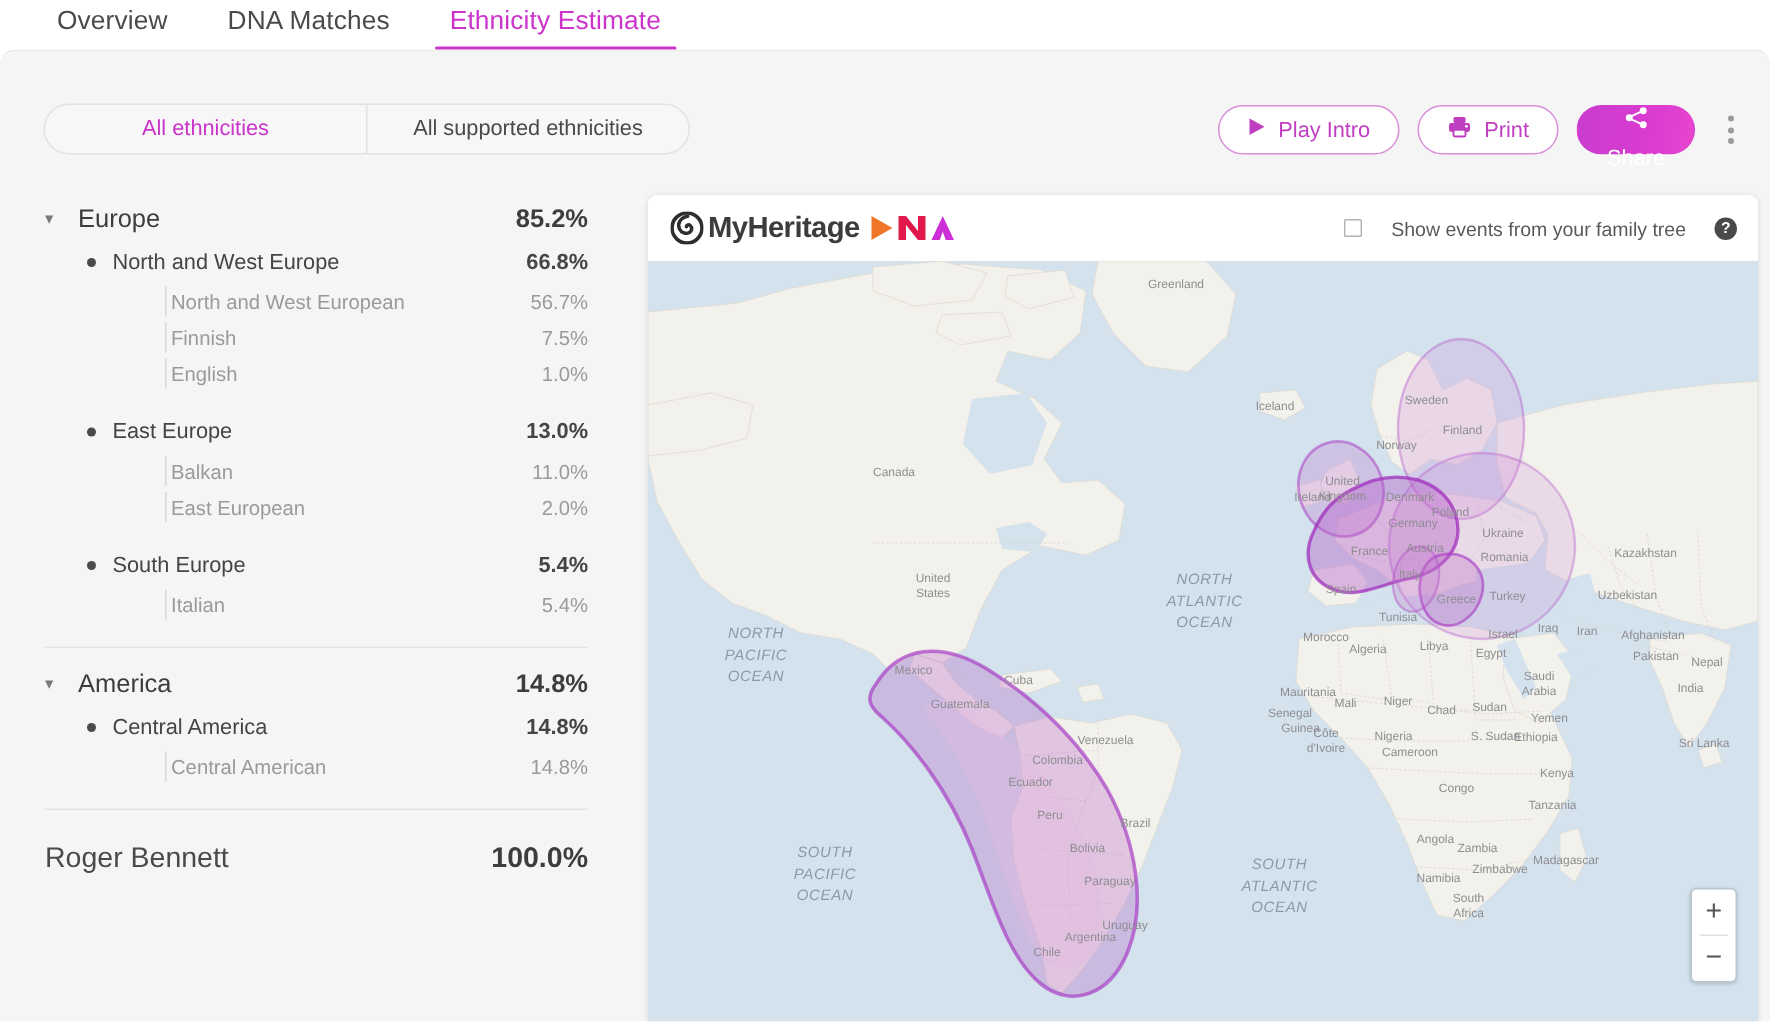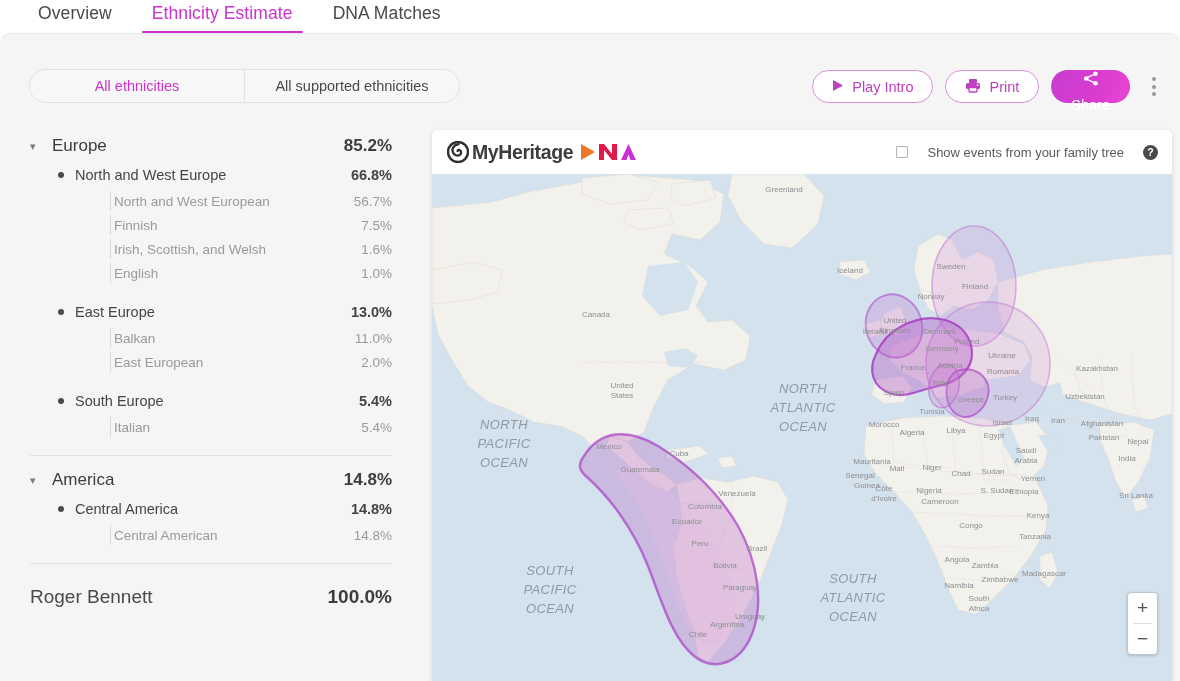--- a/index.html
+++ b/index.html
@@ -137,21 +137,21 @@
   .helpi {
     width: 15px; height: 15px; border-radius: 50%; background: #4a4a4a;
     color: #fff; font-size: 10.5px; font-weight: bold; display: flex;
     align-items: center; justify-content: center; cursor: pointer; flex: none;
   }
 
   .mapview { position: relative; width: 740px; height: 507px; background: #d3e2ec; overflow: hidden; }
   .mapsvg { position: absolute; left: 0; top: 0; width: 740px; height: 507px; }
 
   .oceanlbl {
-    position: absolute; font-size: 13px; font-style: italic; color: #8c9aa6;
+    position: absolute; font-size: 10px; font-style: italic; color: #8c9aa6;
     line-height: 1.45; letter-spacing: .4px; text-align: center; pointer-events: none;
   }
   .ctry {
     position: absolute; font-size: 8px; color: #8e8e92; white-space: nowrap;
     text-align: center; transform: translate(-50%, -50%); pointer-events: none;
     line-height: 1.25;
   }
 
   .zoomctl {
     position: absolute; right: 14px; bottom: 26px; width: 31px;
@@ -164,22 +164,22 @@
   }
   .zsep { height: 1px; background: #e0e0e0; margin: 0 5px; }
 </style>
 </head>
 <body>
 
 <div class="app">
 
   <div class="tabbar">
     <div class="tab">Overview</div>
+    <div class="tab">DNA Matches</div>
     <div class="tab active">Ethnicity Estimate</div>
-    <div class="tab">DNA Matches</div>
   </div>
 
   <div class="body-panel"></div>
 
   <div class="toolbar">
 
     <div class="seg">
       <div class="seg-btn active">All ethnicities</div>
       <div class="seg-div"></div>
       <div class="seg-btn">All supported ethnicities</div>
@@ -243,24 +243,20 @@
         <span class="lbl">North and West Europe</span>
         <span class="val">66.8%</span>
       </div>
       <div class="row lvl2">
         <span class="lbl">North and West European</span>
         <span class="val">56.7%</span>
       </div>
       <div class="row lvl2">
         <span class="lbl">Finnish</span>
         <span class="val">7.5%</span>
-      </div>
-      <div class="row lvl2">
-        <span class="lbl">Irish, Scottish, and Welsh</span>
-        <span class="val">1.6%</span>
       </div>
       <div class="row lvl2">
         <span class="lbl">English</span>
         <span class="val">1.0%</span>
       </div>
 
       <div class="row lvl1" style="margin-top:13px">
         <span class="dot"></span>
         <span class="lbl">East Europe</span>
         <span class="val">13.0%</span>

